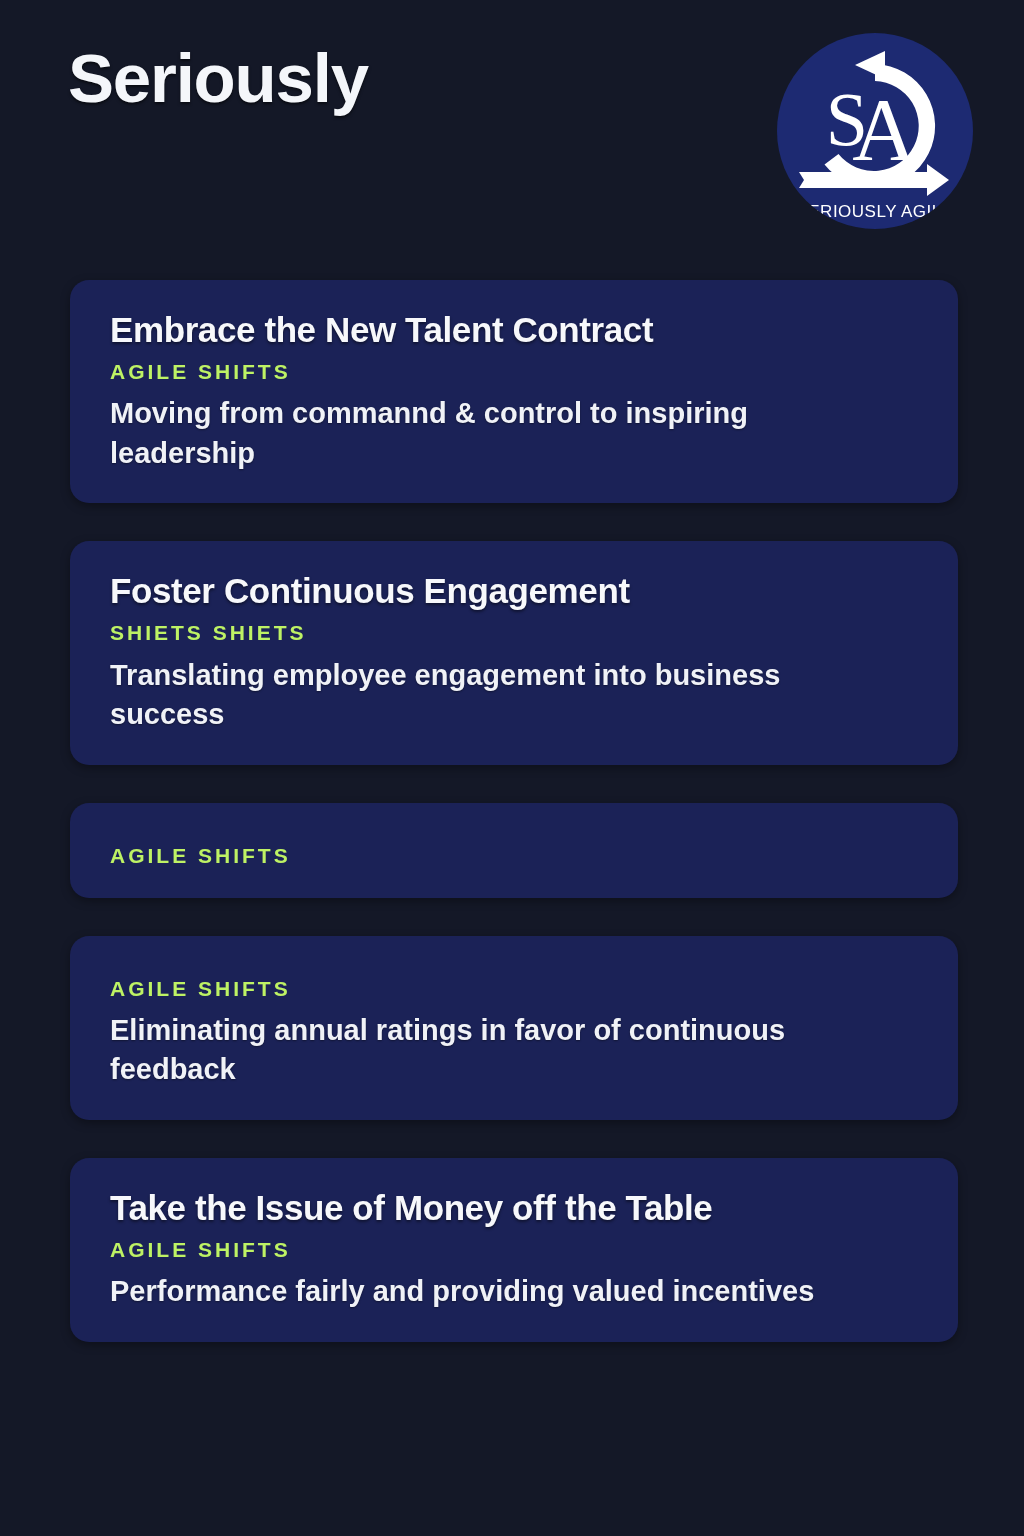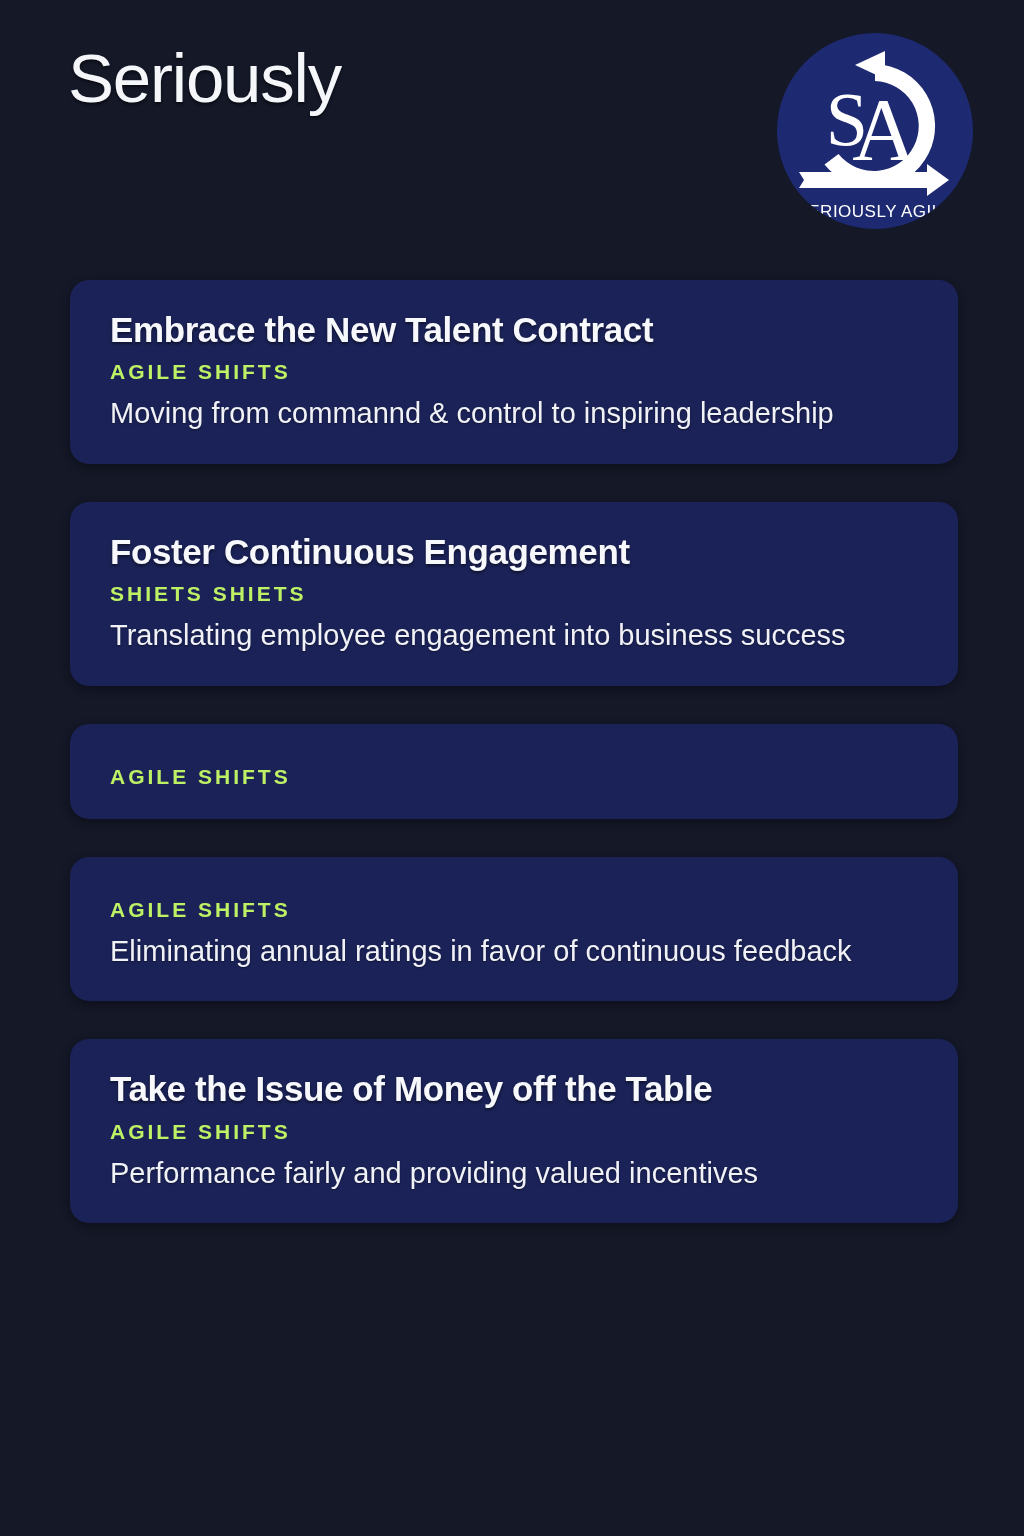--- a/index.html
+++ b/index.html
@@ -21,21 +21,21 @@
   .header {
     position:relative;
     height:258px;
   }
 
   .page-title {
     position:absolute;
     left:68px;
     top:44px;
     font-size:69px;
-    font-weight:normal;
+    font-weight:bold;
     line-height:1.02;
     letter-spacing:-1.2px;
     color:#f4f6fa;
     text-shadow:0 2px 3px rgba(0,0,0,0.55);
   }
   .page-title .line { display:block; white-space:pre; }
 
   
   .logo {
     position:absolute;
@@ -80,21 +80,21 @@
     font-size:21px;
     font-weight:bold;
     letter-spacing:3.0px;
     color:#bef264;
     line-height:1.2;
   }
 
   .card-desc {
     margin-top:10px;
     font-size:29px;
-    font-weight:normal;
+    font-weight:bold;
     color:#f0f2f7;
     line-height:1.36;
     max-width:760px;
     text-shadow:0 1px 2px rgba(0,0,0,0.4);
   }
 </style>
 </head>
 <body>
 
 <div class="header">

